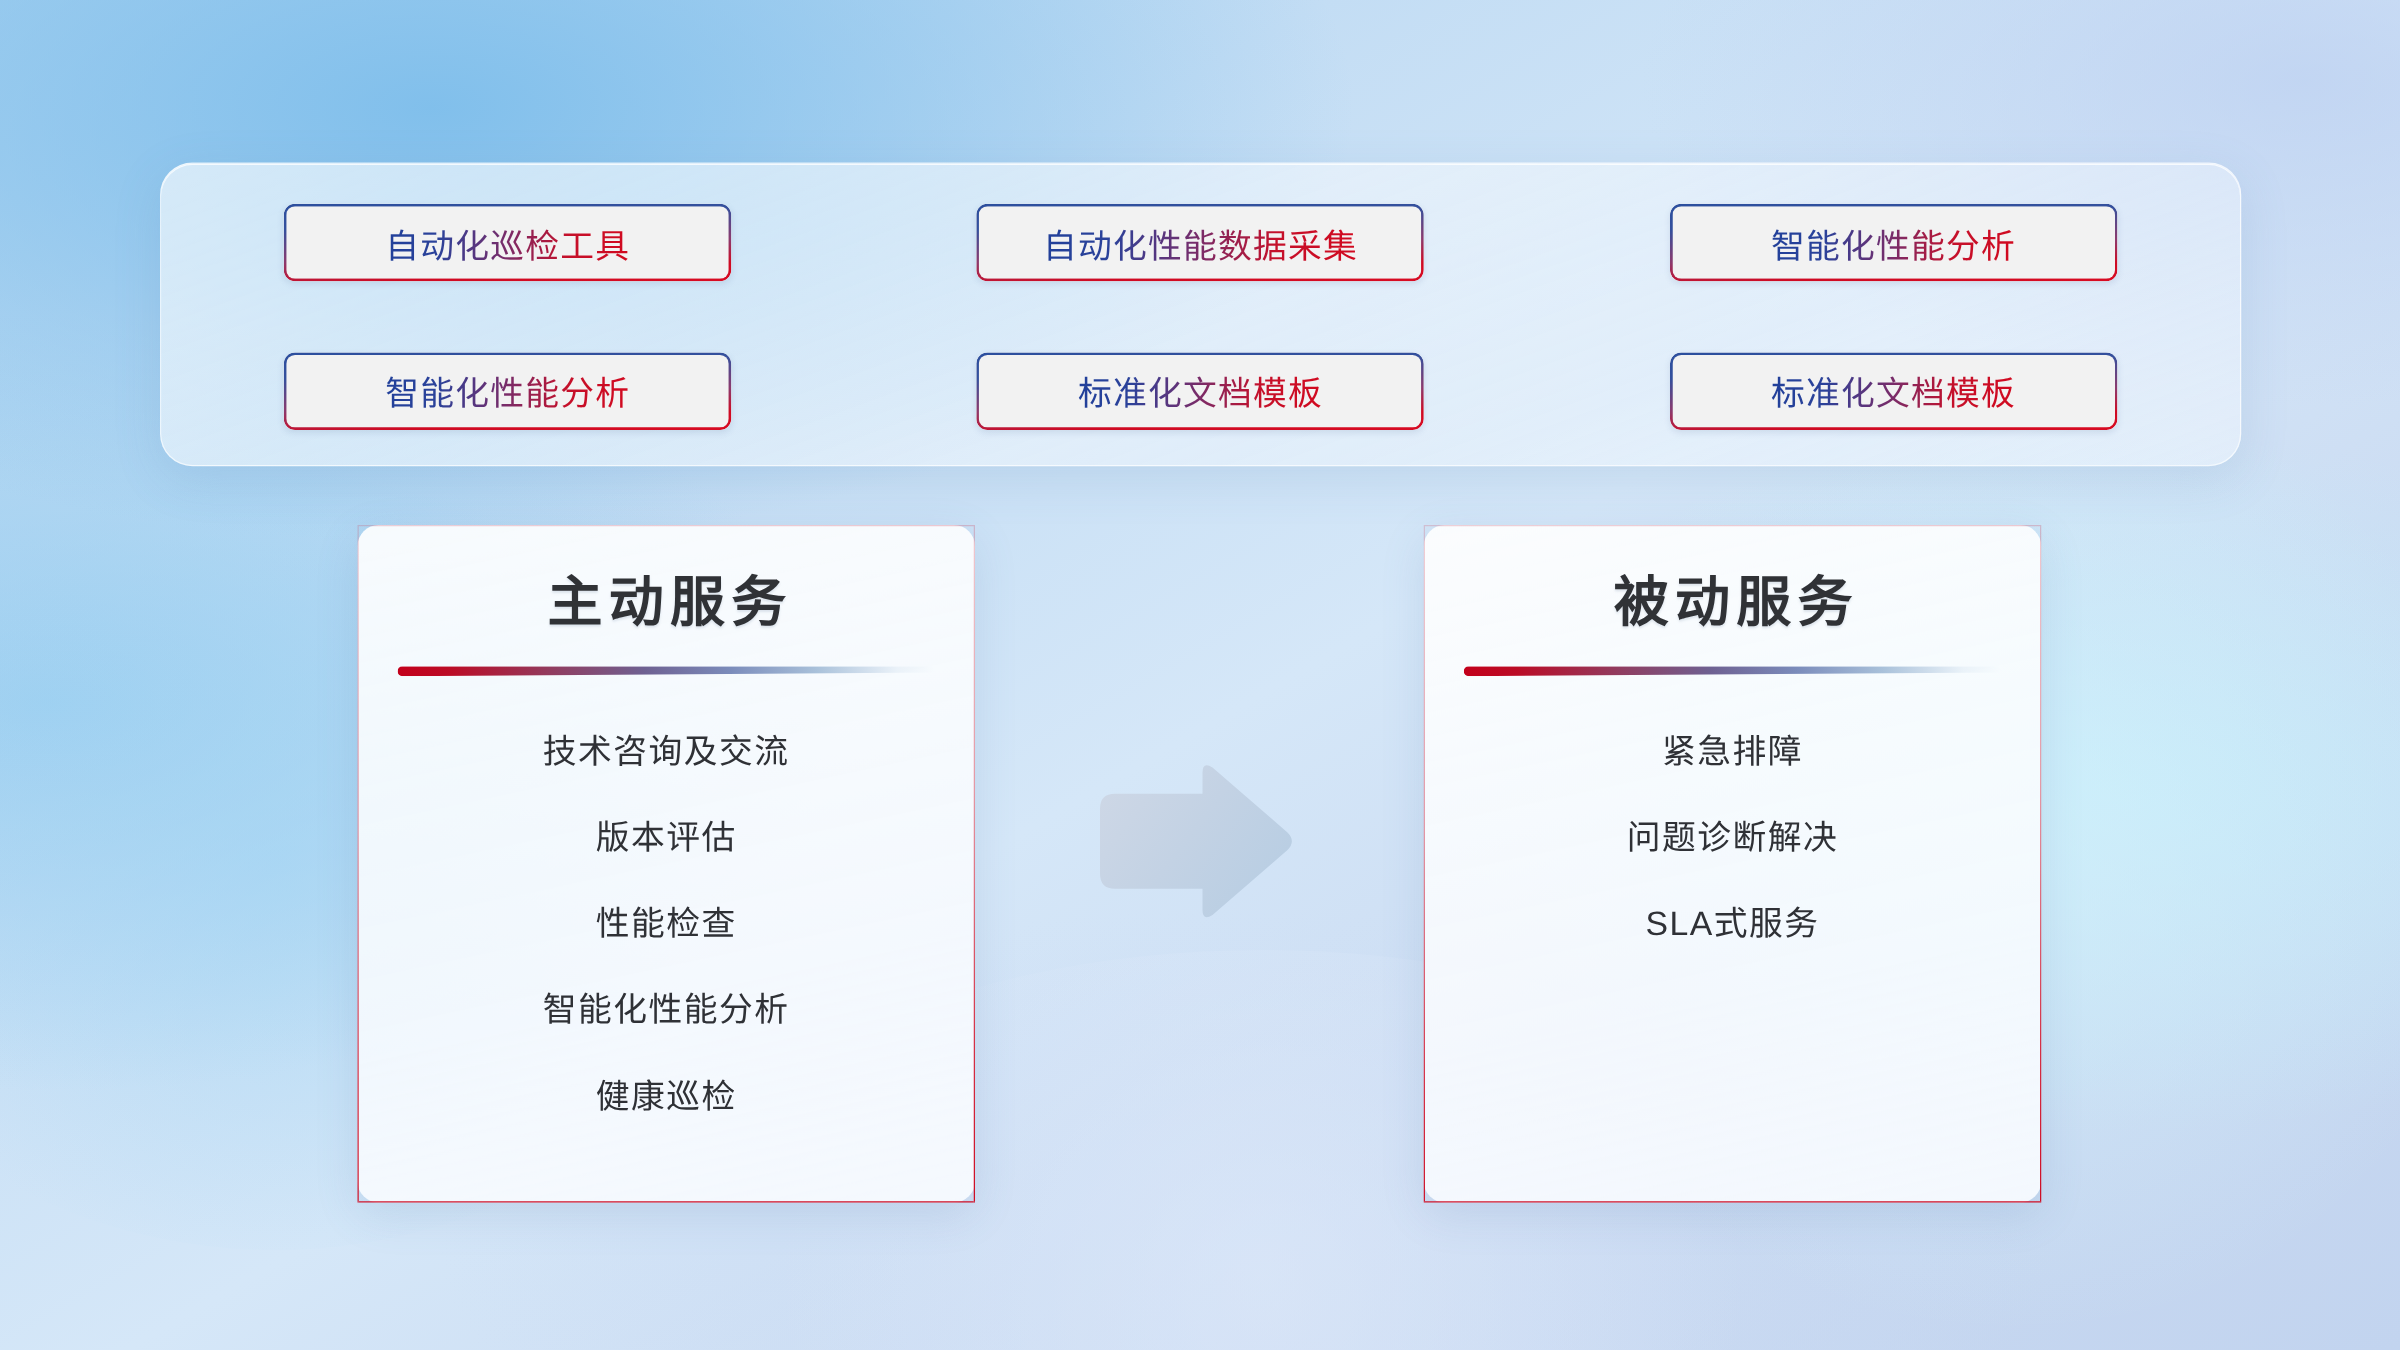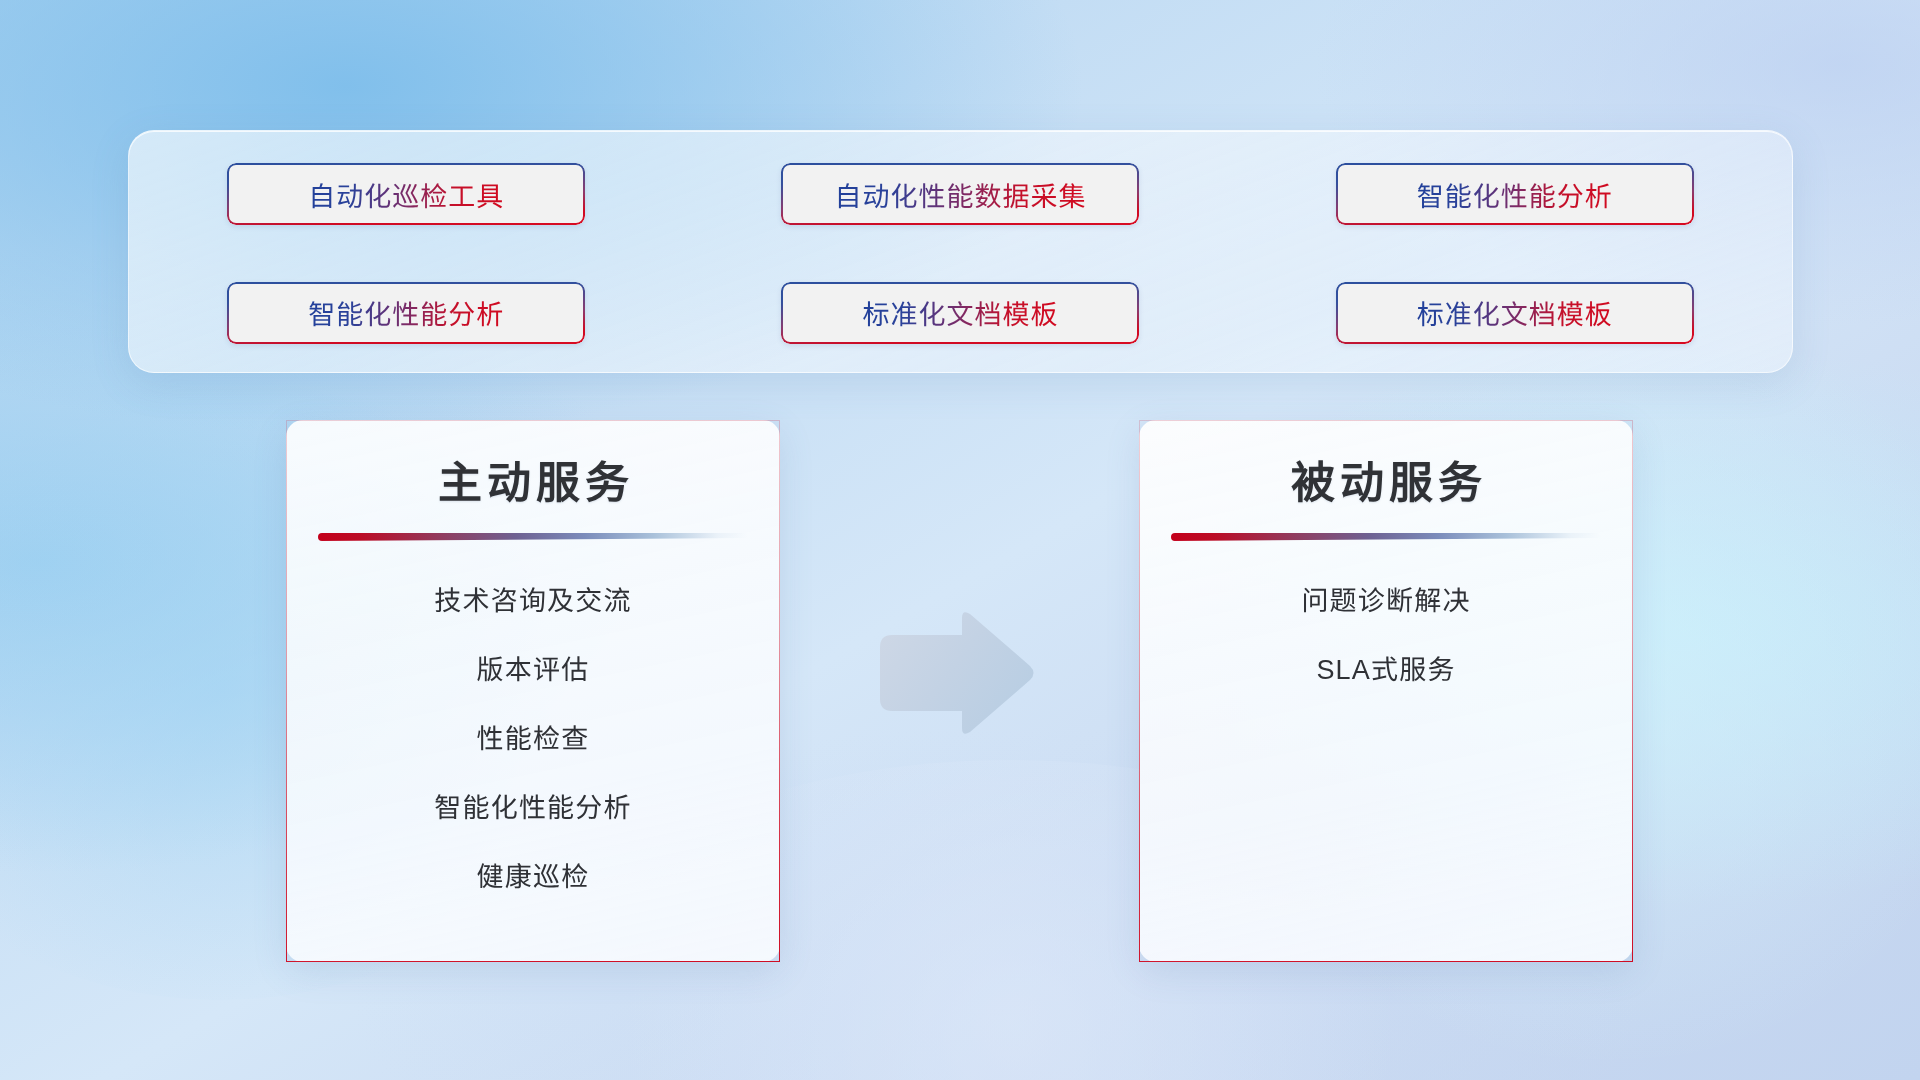--- a/index.html
+++ b/index.html
@@ -265,19 +265,20 @@
       </defs>
       <path d="M6 39 Q6 27 18 27 L88 27 L88 10 Q88 1 96 6 L156 58 Q163 65 156 72 L96 124 Q88 129 88 120 L88 103 L18 103 Q6 103 6 91 Z" fill="url(#arrowGrad)"></path>
     </svg>
   </div>
 
   <div class="card card-right">
     <div class="card-inner">
       <div class="card-title">被动服务</div>
       <div class="card-rule"></div>
       <ul class="card-list">
+        <li>紧急排障</li>
         <li>问题诊断解决</li>
         <li>SLA式服务</li>
       </ul>
     </div>
   </div>
 
 </div>
 
 </body></html>

